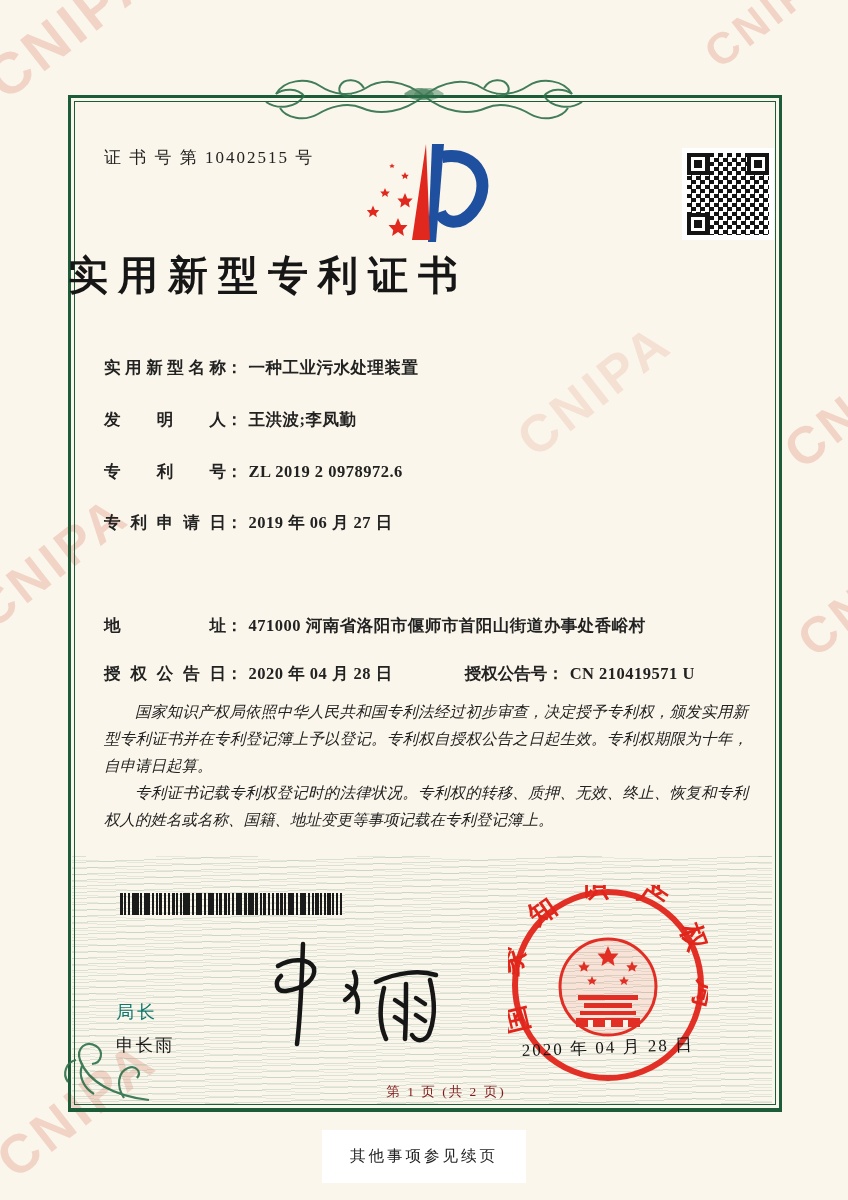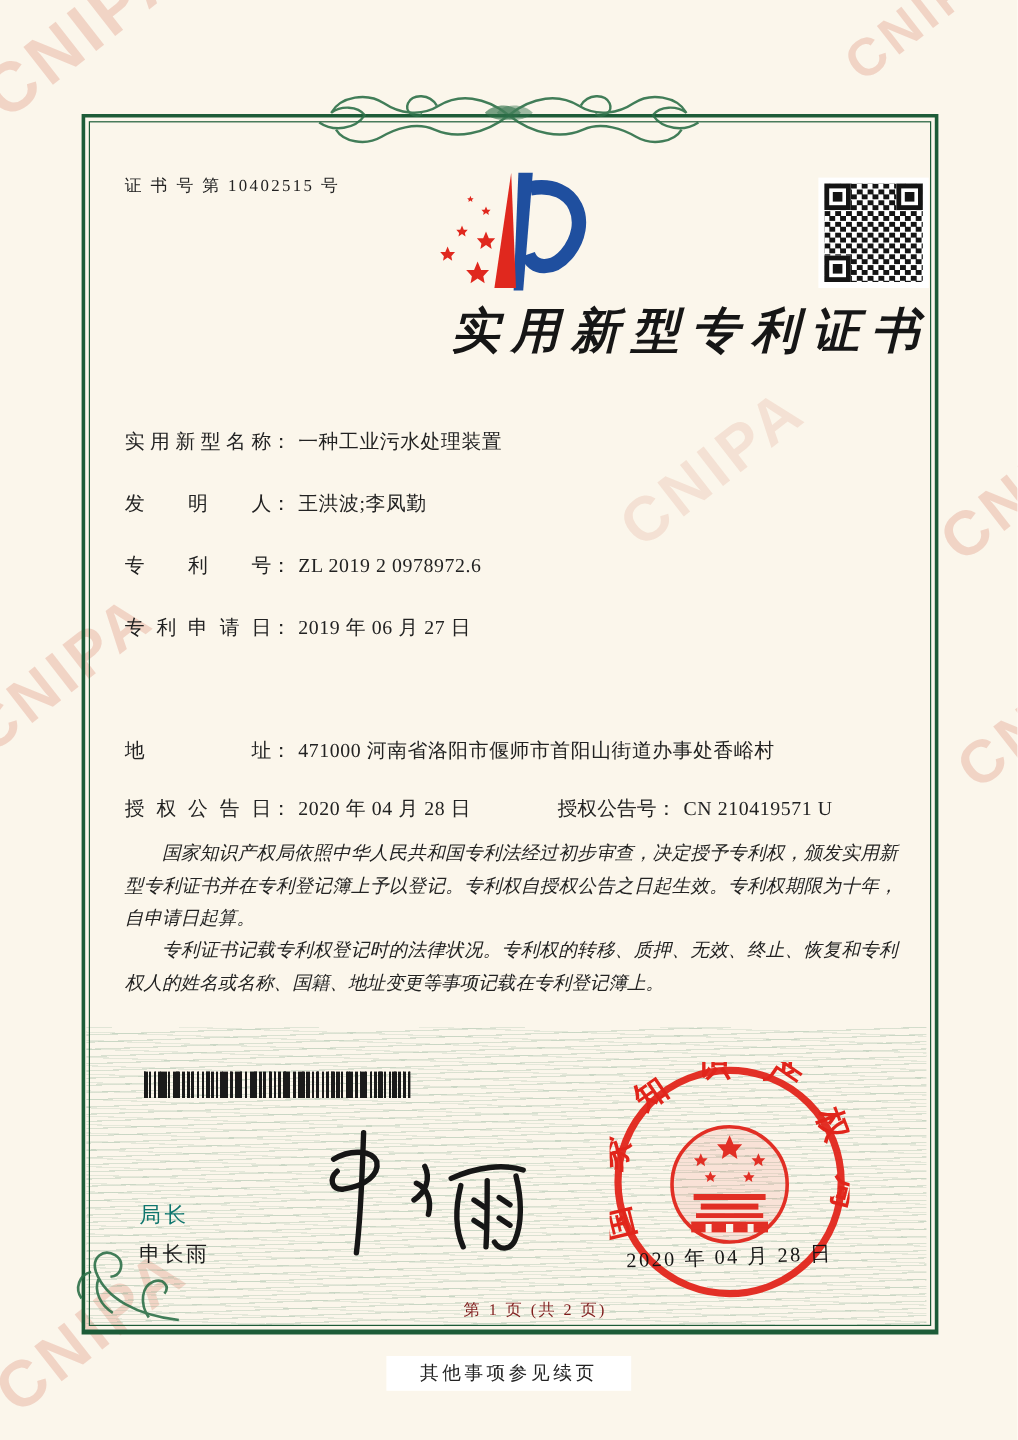--- a/index.html
+++ b/index.html
@@ -14,34 +14,34 @@
   .frame-outer{position:absolute;left:68px;top:95px;width:708px;height:1010px;
       border:3px solid #1d5c38;border-bottom-width:4px;}
   .frame-inner{position:absolute;left:3px;top:3px;right:3px;bottom:3px;border:1px solid #1d5c38;}
 
   
   .guilloche{position:absolute;left:72px;top:856px;width:700px;height:248px;
       background:
         repeating-linear-gradient(178deg, rgba(140,175,148,0.30) 0 1px, rgba(0,0,0,0) 1px 6px),
         repeating-linear-gradient(182deg, rgba(140,175,148,0.20) 0 1px, rgba(0,0,0,0) 1px 7px);}
 
-  .certno{position:absolute;left:104px;top:146px;font-size:14px;letter-spacing:2px;color:#222;}
+  .certno{position:absolute;left:104px;top:146px;font-size:17px;letter-spacing:2px;color:#222;}
 
   .logo{position:absolute;left:348px;top:142px;}
   .qr{position:absolute;left:682px;top:148px;width:82px;height:82px;background:#fff;padding:5px;}
   .qr-grid{position:relative;width:82px;height:82px;
       background:repeating-conic-gradient(#141414 0% 25%, rgba(0,0,0,0) 0% 50%) 0 0 / 9px 9px;}
   .finder{position:absolute;width:14px;height:14px;background:#fff;border:4px solid #141414;}
   .finder::after{content:"";position:absolute;left:3px;top:3px;width:8px;height:8px;background:#141414;}
   .f-tl{left:0;top:0;} .f-tr{right:0;top:0;} .f-bl{left:0;bottom:0;}
 
-  .title{position:absolute;left:68px;top:248px;width:708px;text-align:right;
-      font-size:40px;font-weight:bold;letter-spacing:10px;color:#161616;font-style:italic;}
-
-  .row{position:absolute;left:104px;width:660px;font-size:16.5px;color:#222;white-space:nowrap;}
+  .title{position:absolute;left:68px;top:248px;width:708px;text-align:left;
+      font-size:40px;font-weight:bold;letter-spacing:10px;color:#161616;}
+
+  .row{position:absolute;left:104px;width:660px;font-size:16.5px;color:#222;white-space:nowrap;font-weight:bold;}
   .flabel{display:inline-block;width:122px;text-align:justify;text-align-last:justify;vertical-align:top;}
   .fcolon{display:inline-block;margin-right:6px;}
   .fvalue{letter-spacing:0.5px;}
   .grant-no{margin-left:72px;margin-top:33px;}
 
   .paras{position:absolute;left:104px;top:698px;width:644px;font-size:15.5px;line-height:27px;
       color:#222;text-align:justify;}
   .paras p{margin:0;text-indent:2em;font-style:italic;}
 
   .barcode{position:absolute;left:120px;top:893px;width:222px;height:22px;
@@ -55,21 +55,21 @@
   .signature{position:absolute;left:248px;top:938px;}
 
   .seal{position:absolute;left:508px;top:885px;}
   .seal-date{position:absolute;left:500px;top:1036px;width:216px;text-align:center;
       font-size:17px;color:#141414;letter-spacing:2px;transform:rotate(-2deg);}
 
   .pageinfo{position:absolute;left:68px;top:1083px;width:708px;text-align:center;
       font-size:13.5px;color:#7f1d1d;letter-spacing:2px;margin-left:24px;}
 
   .note{position:absolute;left:50%;top:1130px;transform:translateX(-50%);
-      background:#ffffff;padding:4px 28px;font-size:15.5px;color:#222;letter-spacing:3px;}
+      background:#ffffff;padding:16px 28px;font-size:15.5px;color:#222;letter-spacing:3px;}
 
   .flourish-top{position:absolute;left:254px;top:68px;}
   .flourish-corner{position:absolute;left:54px;top:1038px;}
 </style>
 </head>
 <body>
 
 <div class="page">
 
   <div class="wm" style="left:-28px;top:-8px;font-size:58px;">CNIPA</div>

